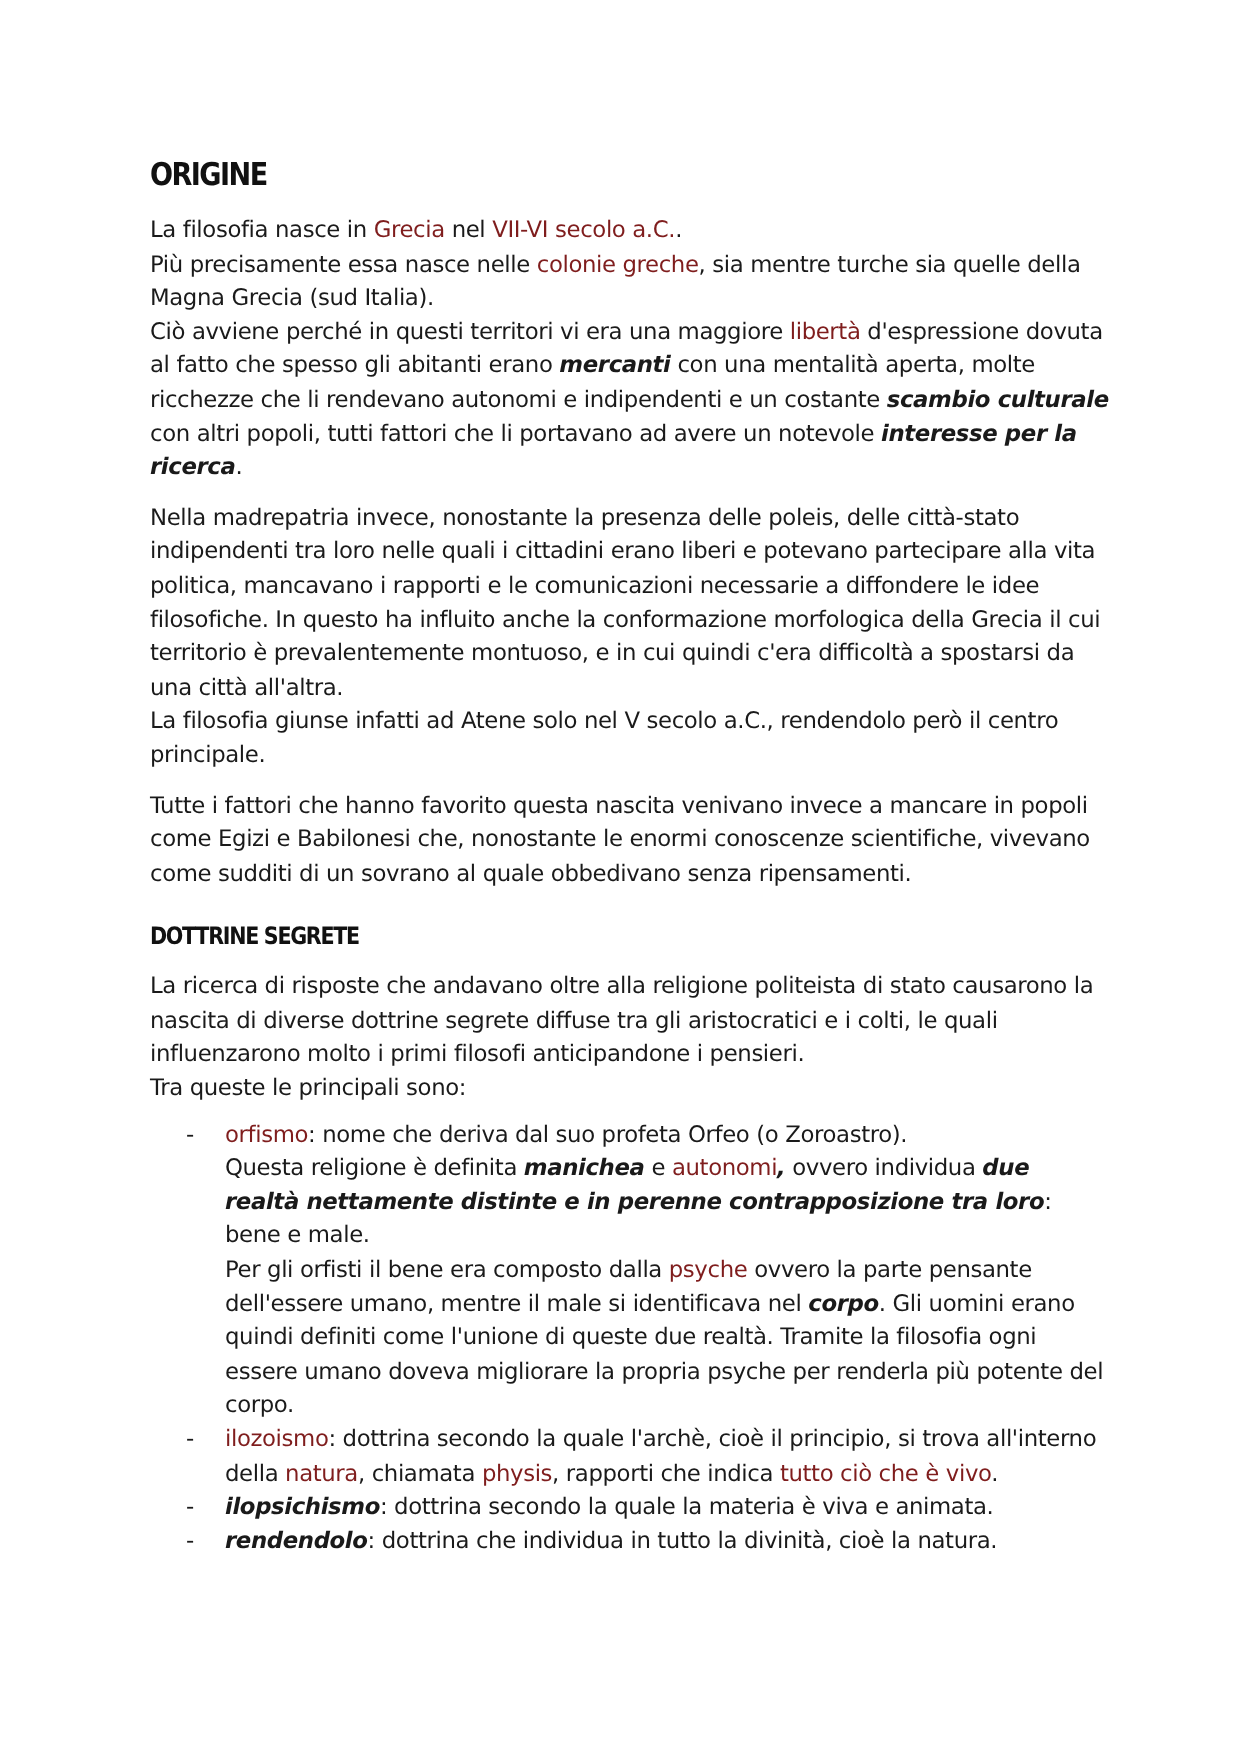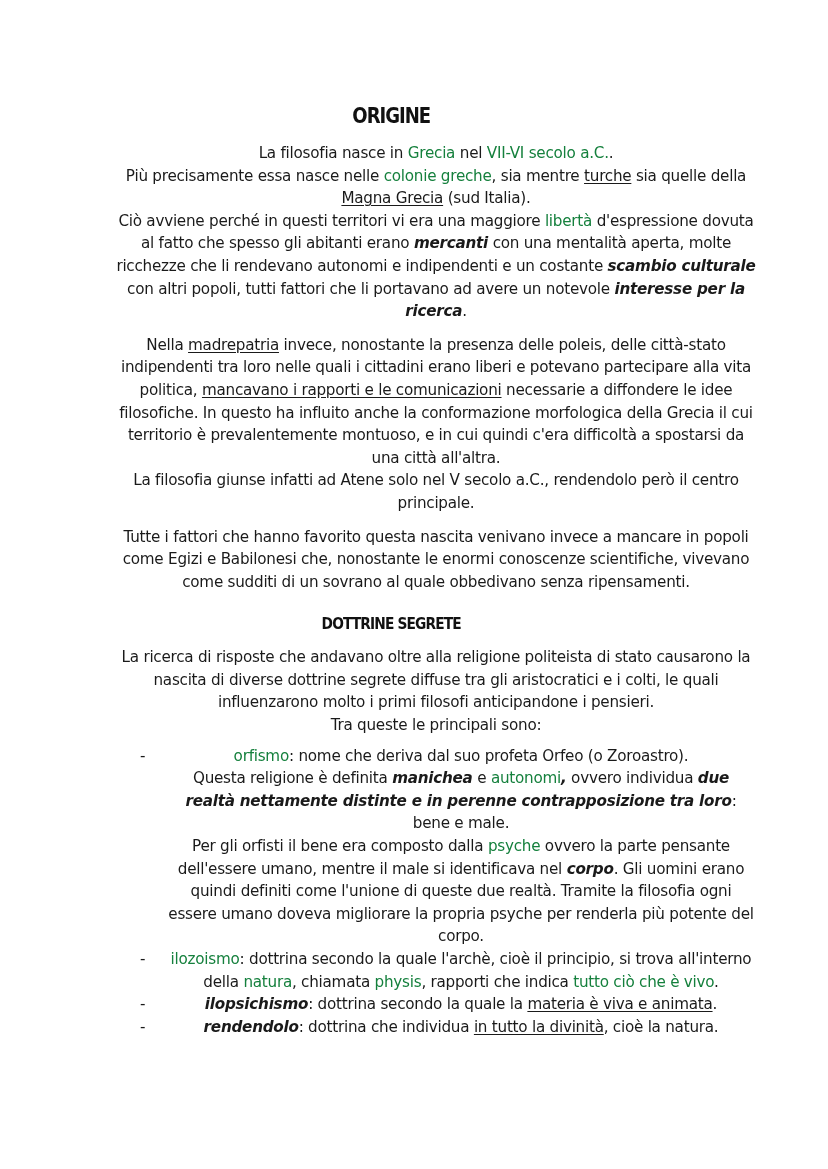--- a/index.html
+++ b/index.html
@@ -10,24 +10,23 @@
     body {
       width: 828px;
       height: 1169px;
       position: relative;
       overflow: hidden;
       font-family: "DejaVu Sans", sans-serif;
       color: #1a1a1a;
     }
     .page {
       position: absolute;
-      left: 116px;
+      left: 100px;
       top: 102px;
       width: 640px;
-      text-align: center;
     }
     .h1 {
       font-family: "DejaVu Sans", sans-serif;
       font-weight: bold;
       font-size: 21px;
       letter-spacing: -1.2px;
       transform: scaleX(0.86);
       transform-origin: left center;
       margin: 0 0 12px 0;
       line-height: 28px;
@@ -45,24 +44,24 @@
       color: #111;
     }
     p {
       margin: 0;
       font-size: 15.2px;
       line-height: 22.6px;
       letter-spacing: -0.25px;
     }
     .gap { height: 11px; }
     .gap-lg { height: 19px; }
-    .blue { color: #15803d; }
+    .blue { color: #7f1d1d; }
     .b { font-weight: bold; font-style: italic; }
     .i { }
-    .u { text-decoration: underline; text-underline-offset: 2px; }
+    .u { text-underline-offset: 2px; }
     ul.doctrines {
       list-style: none;
       margin: 8px 0 0 0;
       padding: 0;
     }
     ul.doctrines li {
       position: relative;
       padding-left: 50px;
       font-size: 15.2px;
       line-height: 22.6px;

